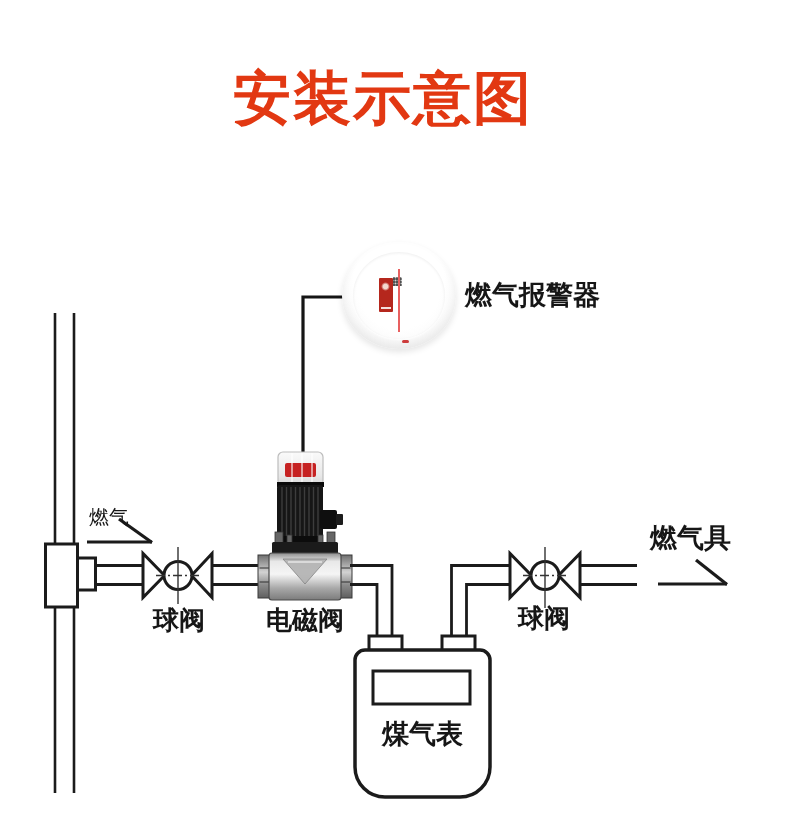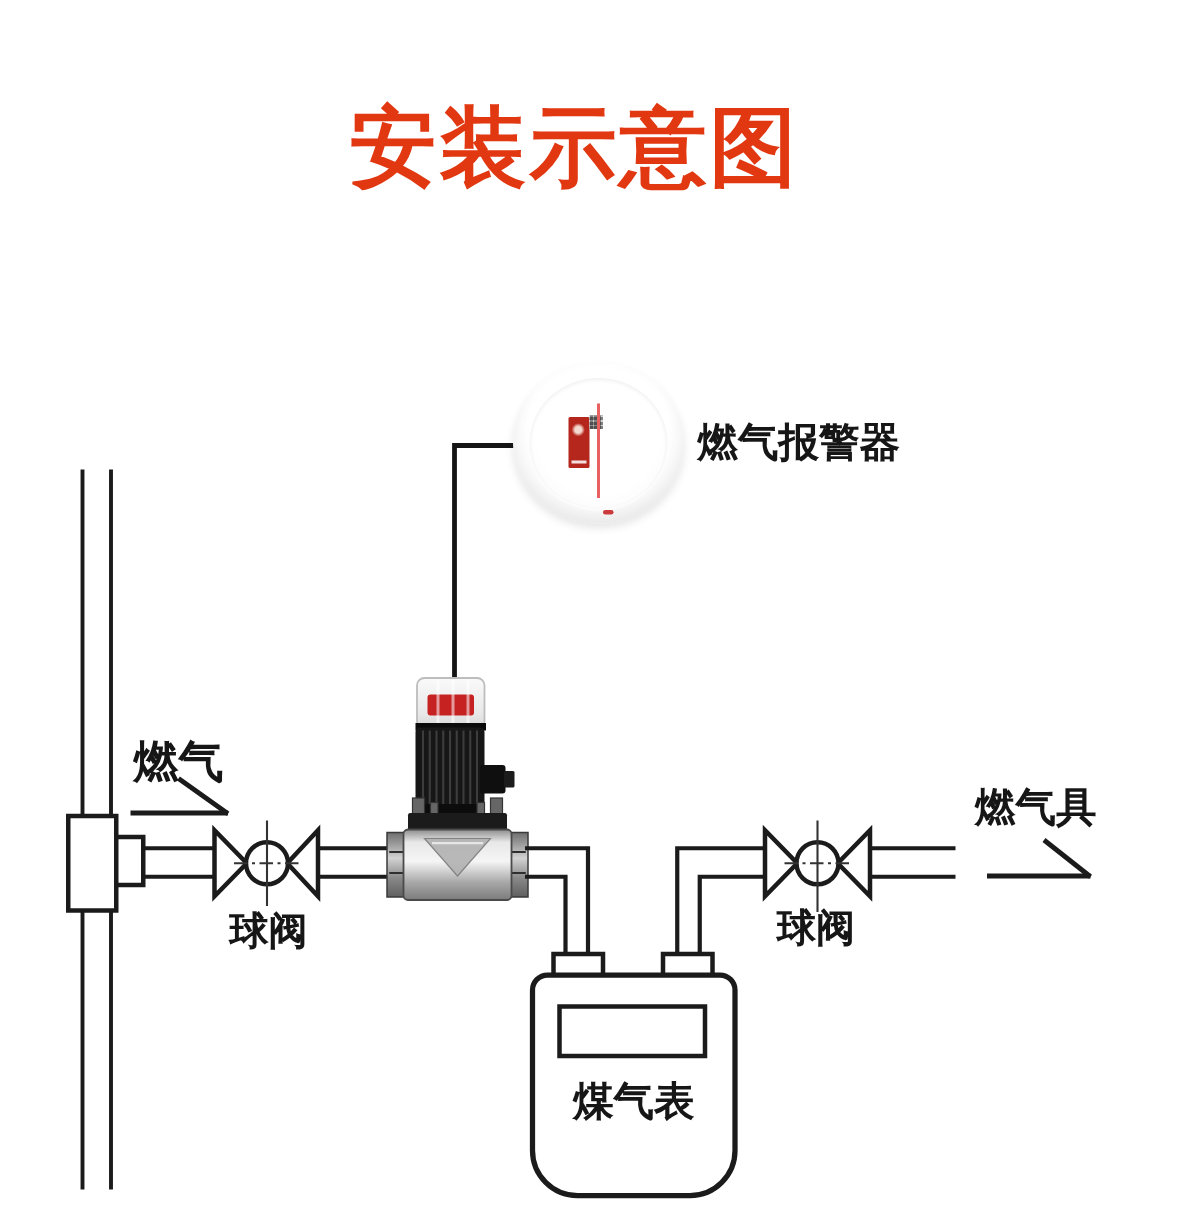--- a/index.html
+++ b/index.html
@@ -9,21 +9,21 @@
   }
   .abs{position:absolute;}
   .page-title{
     left:-10px;top:60px;width:786px;text-align:center;
     font-size:58px;font-weight:800;letter-spacing:2px;color:#e23812;
     font-family:"Liberation Sans","DejaVu Sans",sans-serif;
   }
   .lbl{white-space:nowrap;color:#161616;text-align:center;}
   .lbl-alarm{left:465px;top:277px;font-size:27px;font-weight:600;}
   .lbl-dist{left:155px;top:403px;font-size:29px;font-weight:500;}
-  .lbl-gasin{left:89px;top:488px;font-size:30px;font-weight:700;}
+  .lbl-gasin{left:89px;top:504px;font-size:20px;font-weight:400;}
   .lbl-bvl{left:153px;top:603px;font-size:26px;font-weight:600;}
   .lbl-sol{left:266px;top:603px;font-size:26px;font-weight:600;}
   .lbl-bvr{left:518px;top:601px;font-size:26px;font-weight:600;}
   .lbl-appl{left:650px;top:520px;font-size:27px;font-weight:600;}
   .lbl-meter{left:355px;top:716px;width:135px;text-align:center;font-size:27px;font-weight:600;}
   
   .alarm{
     left:342px;top:242px;width:114px;height:107px;border-radius:50%;
     background:radial-gradient(circle at 50% 38%, #ffffff 52%, #f4f4f4 78%, #e2e2e2 100%);
     box-shadow:0 3px 6px rgba(0,0,0,0.10), inset 0 -5px 10px rgba(0,0,0,0.05);
@@ -181,17 +181,18 @@
     </div>
     <div class="abs alarm-qr"></div>
     <div class="abs alarm-line"></div>
     <div class="abs alarm-dot"></div>
   </div>
 
   <div class="abs page-title">安装示意图</div>
   <div class="abs lbl lbl-alarm">燃气报警器</div>
   <div class="abs lbl lbl-gasin">燃气</div>
   <div class="abs lbl lbl-bvl">球阀</div>
+  <div class="abs lbl lbl-sol">电磁阀</div>
   <div class="abs lbl lbl-bvr">球阀</div>
   <div class="abs lbl lbl-meter">煤气表</div>
   <div class="abs lbl lbl-appl">燃气具</div>
 
 </div>
 
 </body></html>

